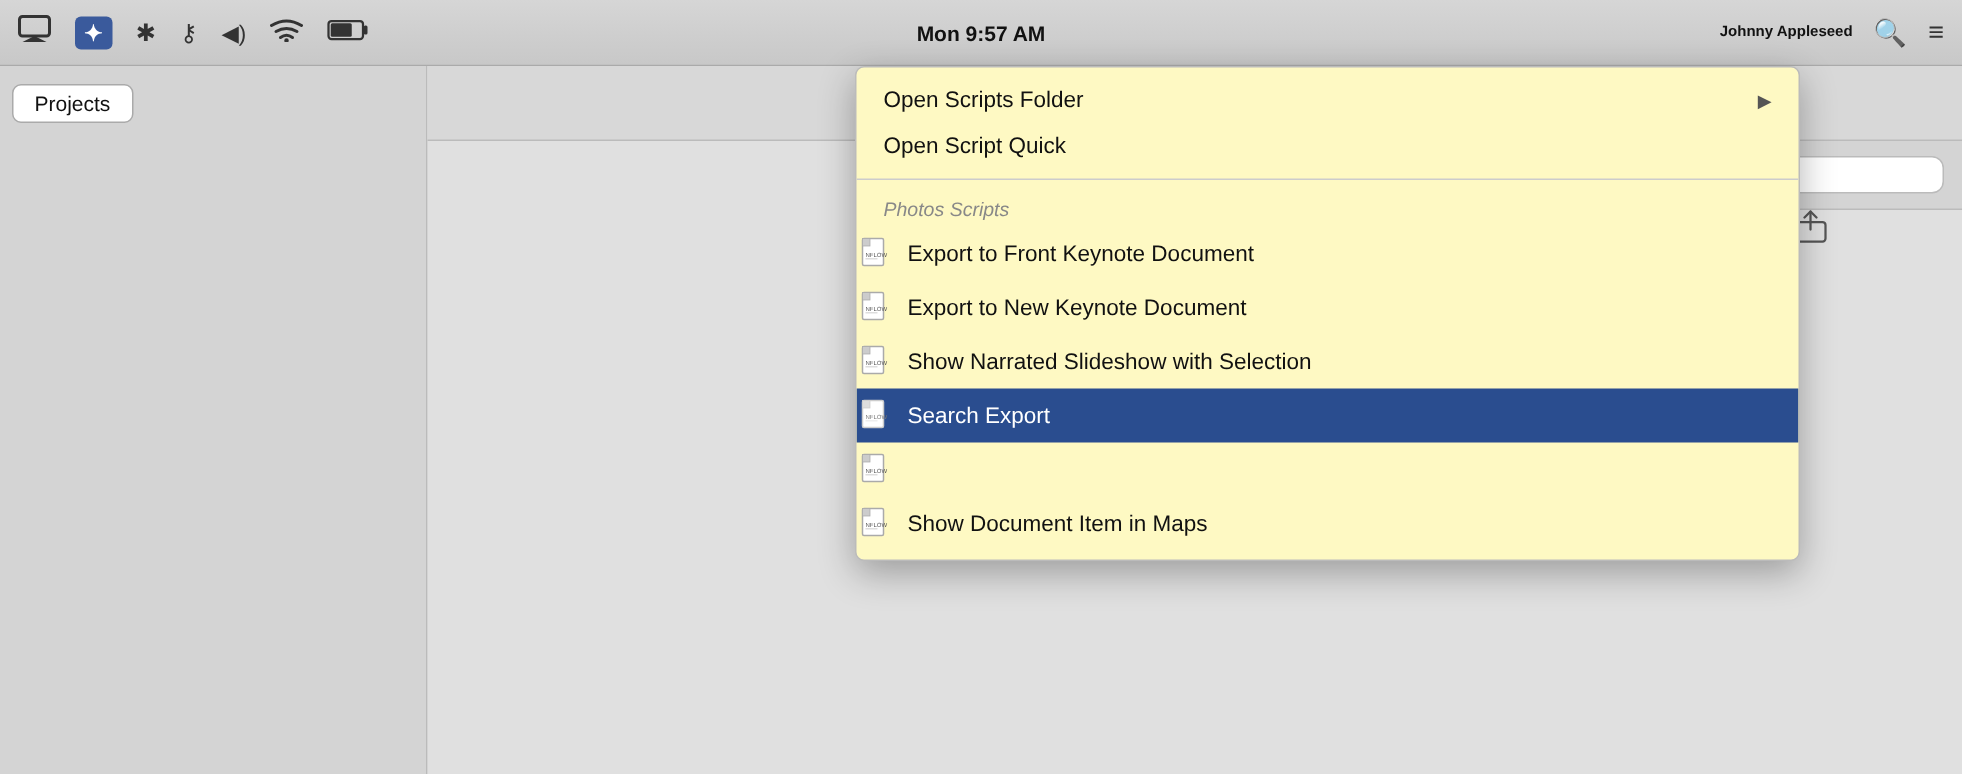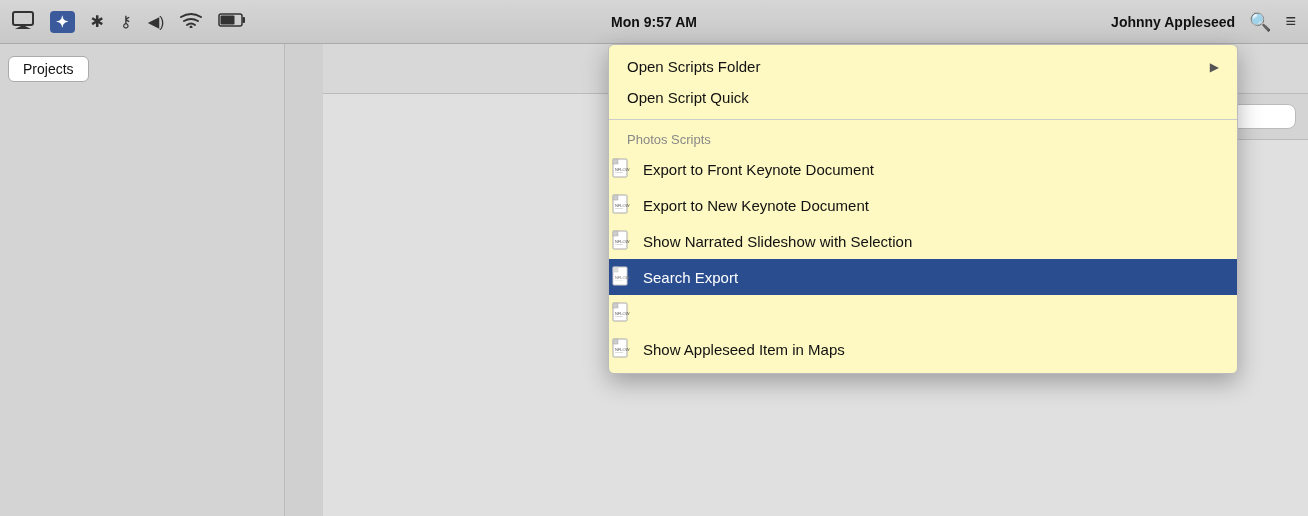--- a/index.html
+++ b/index.html
@@ -61,33 +61,32 @@
       padding: 2px 6px;
     }
 
     .menubar-time {
       font-size: 14px;
       font-weight: 700;
       color: #111;
     }
 
     .menubar-username {
-      font-size: 14px;
+      font-size: 10px;
       font-weight: 600;
       color: #111;
       margin-left: 24px;
     }
 
     
     .app-area {
       display: flex;
       width: 100%;
       height: calc(516px - 44px);
       background: #d0d0d0;
-      gap: 38px;
     }
 
     
     .sidebar {
       width: 285px;
       height: 100%;
       background: #d4d4d4;
       border-right: 1px solid #bbb;
       padding-top: 8px;
     }
@@ -180,20 +179,21 @@
 
     .menu-section-scripts {
       padding: 6px 0;
     }
 
     .menu-section-label {
       padding: 6px 8px 4px 18px;
       font-size: 13px;
       color: #888;
       font-weight: 400;
+      font-style: italic;
     }
 
     .menu-item-with-icon {
       display: flex;
       align-items: center;
       padding: 7px 2px;
       font-size: 15px;
       color: #111;
       cursor: pointer;
       gap: 10px;
@@ -371,18 +371,18 @@
 
         <div class="menu-item-with-icon">
           <span class="script-icon">
             <svg width="22" height="22" viewBox="0 0 22 22">
               <rect x="2" y="1" width="14" height="18" rx="1" fill="white" stroke="#aaa" stroke-width="1"></rect>
               <rect x="2" y="1" width="5" height="5" rx="0" fill="#ccc" stroke="#aaa" stroke-width="0.5"></rect>
               <text x="4" y="13" font-size="4" fill="#555">NFLOW</text>
               <rect x="4" y="14" width="8" height="1" fill="#ddd"></rect>
             </svg>
           </span>
-          <span>Show Appleseed Item in Maps</span>
+          <span>Show Document Item in Maps</span>
         </div>
       </div>
     </div>
   </div>
 </div>
 
 </body></html>

